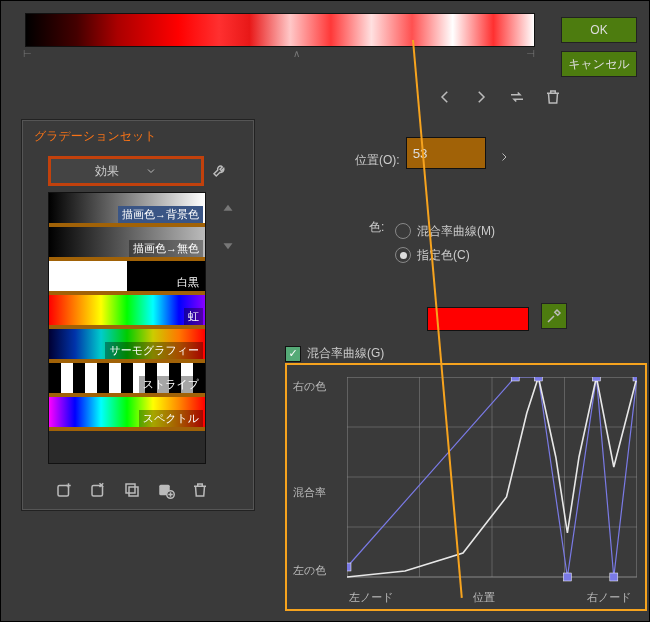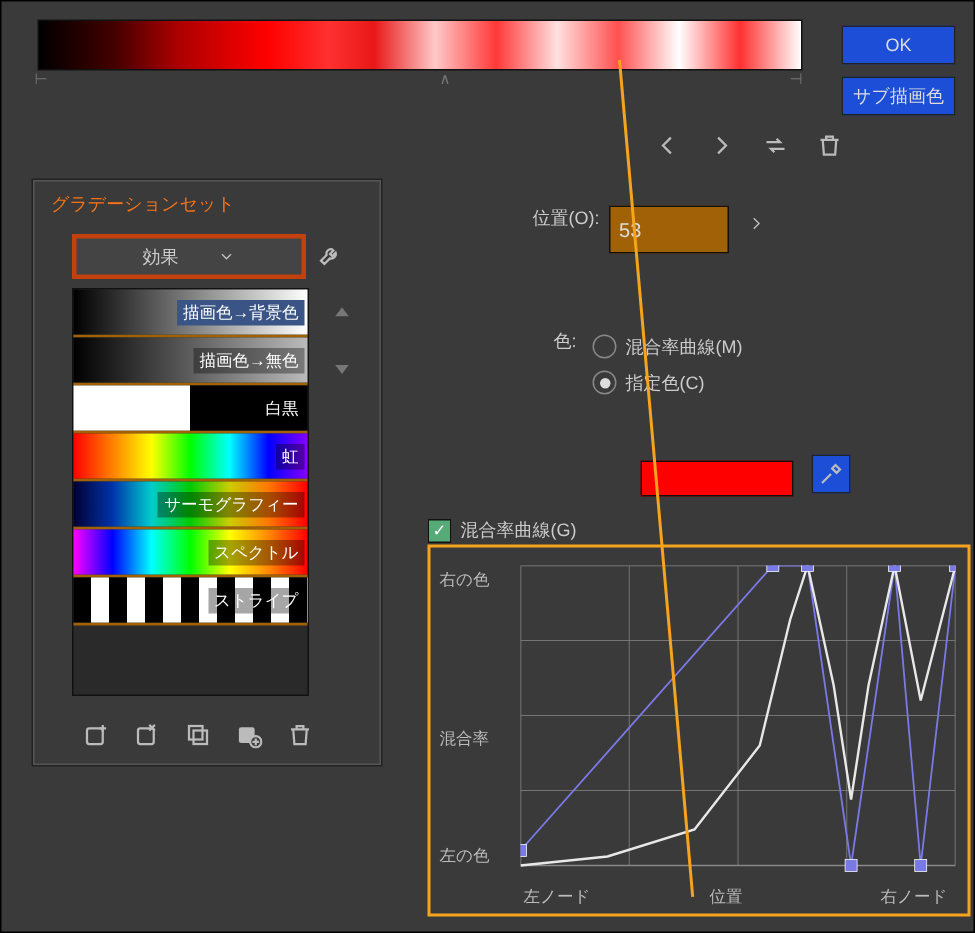--- a/index.html
+++ b/index.html
@@ -1,39 +1,39 @@
 <!DOCTYPE html>
 <html><head>
 <meta charset="utf-8">
 <style>
 html,body{margin:0;padding:0;background:#333;font-family:"Meiryo","Hiragino Sans",sans-serif;color:#ccc;font-size:12px;overflow:hidden}
 .canvas{position:relative;width:650px;height:622px;background:#3a3a3a;border:1px solid #000;box-sizing:border-box}
 .grad-bar{position:absolute;left:24px;top:12px;width:508px;height:32px;border:1px solid #111;
   background:linear-gradient(90deg,#000 0%,#400 10%,#a00 18%,#f00 30%,#ff3030 38%,#e81818 44%,#ffc8c8 52%,#ff3838 60%,#ffe0e0 68%,#ff5050 76%,#fff 84%,#ff3030 92%,#fff 100%)}
 .grad-ticks{position:absolute;left:24px;top:46px;width:508px;height:12px;color:#777;font-size:10px}
 .grad-ticks span{position:absolute;bottom:0}
-.btn{background:#1d4ed8;border:1px solid #222;color:#ddd;height:24px;display:flex;align-items:center;justify-content:center;font-size:12px}
+.btn{background:#4d7c0f;border:1px solid #222;color:#ddd;height:24px;display:flex;align-items:center;justify-content:center;font-size:12px}
 .ok-btn{position:absolute;right:12px;top:16px;width:74px}
 .cancel-btn{position:absolute;right:12px;top:50px;width:74px}
 .toolbar1{position:absolute;left:432px;top:84px;display:flex;gap:12px;color:#bbb}
 .icon-svg{width:18px;height:18px;display:block}
 .icon-btn{width:24px;height:24px;display:flex;align-items:center;justify-content:center}
 .set-panel{position:absolute;left:20px;top:118px;width:232px;height:390px;border:1px solid #222;background:#3a3a3a;box-shadow:inset 0 0 0 1px #555}
 .set-title{position:absolute;left:12px;top:8px;color:#f97316}
 .set-dd{position:absolute;left:26px;top:36px;width:150px;height:24px;background:#444;border:3px solid #c2410c;display:flex;align-items:center;justify-content:center;gap:8px}
 .set-dd .chev{margin-left:18px}
 .wrench{position:absolute;left:186px;top:38px}
 .list{position:absolute;left:26px;top:72px;width:156px;height:270px;background:#2a2a2a;border:1px solid #111}
-.row{height:30px;position:relative;border-bottom:2px solid #a16207;display:flex;align-items:center;justify-content:flex-end}
+.row{height:30px;position:relative;border-bottom:4px solid #a16207;display:flex;align-items:flex-end;justify-content:flex-end}
 .row .sw{position:absolute;left:0;top:0;height:30px;width:156px}
 .row .lbl{position:relative;color:#fff;font-size:11px;padding:1px 4px;background:rgba(0,0,0,0.35);margin-right:2px}
 .row.sel .lbl{background:#3a5585}
 .arrow-col{position:absolute;left:194px;top:78px;display:flex;flex-direction:column;gap:10px;color:#777}
 .panel-bottom{position:absolute;left:30px;top:358px;display:flex;gap:10px;color:#bbb}
-.pos-row{position:absolute;left:354px;top:136px;display:flex;align-items:flex-start;gap:6px}
+.pos-row{position:absolute;left:354px;top:136px;display:flex;align-items:flex-end;gap:6px}
 .pos-input{width:66px;height:22px;background:#a16207;border:1px solid #111;color:#ddd;padding:4px 6px}
 .color-group{position:absolute;left:368px;top:218px}
 .radio{display:flex;align-items:center;gap:6px;height:24px}
 .radio .dot{width:14px;height:14px;border-radius:50%;border:1px solid #888;display:flex;align-items:center;justify-content:center}
 .radio .dot.inner::after{content:"";width:7px;height:7px;border-radius:50%;background:#ddd}
 .color-swatch{position:absolute;left:426px;top:306px;width:100px;height:22px;background:#f00;border:1px solid #111}
 .eyedrop{position:absolute;left:540px;top:302px}
 .chk-row{position:absolute;left:284px;top:344px;display:flex;align-items:center;gap:6px}
 .chk{width:14px;height:14px;background:#5a7;border:1px solid #111;display:flex;align-items:center;justify-content:center;color:#fff;font-size:11px}
 .curve-wrap{position:absolute;left:284px;top:362px;width:358px;height:244px;border:2px solid #f6a31e;background:#3a3a3a}
@@ -47,21 +47,21 @@
 <div class="canvas">
 
 <div class="grad-bar"></div>
 <div class="grad-ticks">
   <span style="left:-2px">⊢</span>
       <span style="left:268px">∧</span>
       <span style="right:-2px">⊣</span>
 </div>
 
 <div class="btn ok-btn">OK</div>
-<div class="btn cancel-btn">サブ描画色</div>
+<div class="btn cancel-btn">キャンセル</div>
 
 <div class="toolbar1">
   <div class="icon-btn">
         <svg class="icon-svg" viewBox="0 0 24 24" stroke="#bbb" stroke-width="2" fill="none">
           <path d="M15 5l-7 7 7 7"></path>
         </svg>
       </div>
   <div class="icon-btn">
         <svg class="icon-svg" viewBox="0 0 24 24" stroke="#bbb" stroke-width="2" fill="none">
           <path d="M9 5l7 7-7 7"></path>
@@ -108,26 +108,26 @@
         </div>
         <div class="row">
           <div class="sw" style="background: linear-gradient(90deg, rgb(255, 0, 0), rgb(255, 128, 0), rgb(255, 255, 0), rgb(0, 255, 0), rgb(0, 255, 255), rgb(0, 0, 255), rgb(136, 0, 255));"></div>
           <span class="lbl">虹</span>
         </div>
         <div class="row">
           <div class="sw" style="background: linear-gradient(90deg, rgb(0, 0, 51), rgb(0, 51, 170), rgb(0, 204, 204), rgb(0, 204, 0), rgb(204, 204, 0), rgb(255, 119, 0), rgb(255, 0, 0));"></div>
           <span class="lbl">サーモグラフィー</span>
         </div>
         <div class="row">
+          <div class="sw" style="background: repeating-linear-gradient(90deg, rgb(0, 0, 0) 0px, rgb(0, 0, 0) 12px, rgb(255, 255, 255) 12px, rgb(255, 255, 255) 24px);"></div>
+          <span class="lbl">ストライプ</span>
+        </div>
+        <div class="row">
           <div class="sw" style="background: linear-gradient(90deg, rgb(255, 0, 255), rgb(0, 0, 255), rgb(0, 255, 255), rgb(0, 255, 0), rgb(255, 255, 0), rgb(255, 136, 0), rgb(255, 0, 0));"></div>
           <span class="lbl">スペクトル</span>
-        </div>
-        <div class="row">
-          <div class="sw" style="background: repeating-linear-gradient(90deg, rgb(0, 0, 0) 0px, rgb(0, 0, 0) 12px, rgb(255, 255, 255) 12px, rgb(255, 255, 255) 24px);"></div>
-          <span class="lbl">ストライプ</span>
         </div>
       </div>
 
   <div class="arrow-col">
     <div class="icon-btn">
           <svg class="icon-svg" viewBox="0 0 24 24" fill="#777">
             <path d="M12 5l6 8H6z"></path>
           </svg>
         </div>
     <div class="icon-btn">

